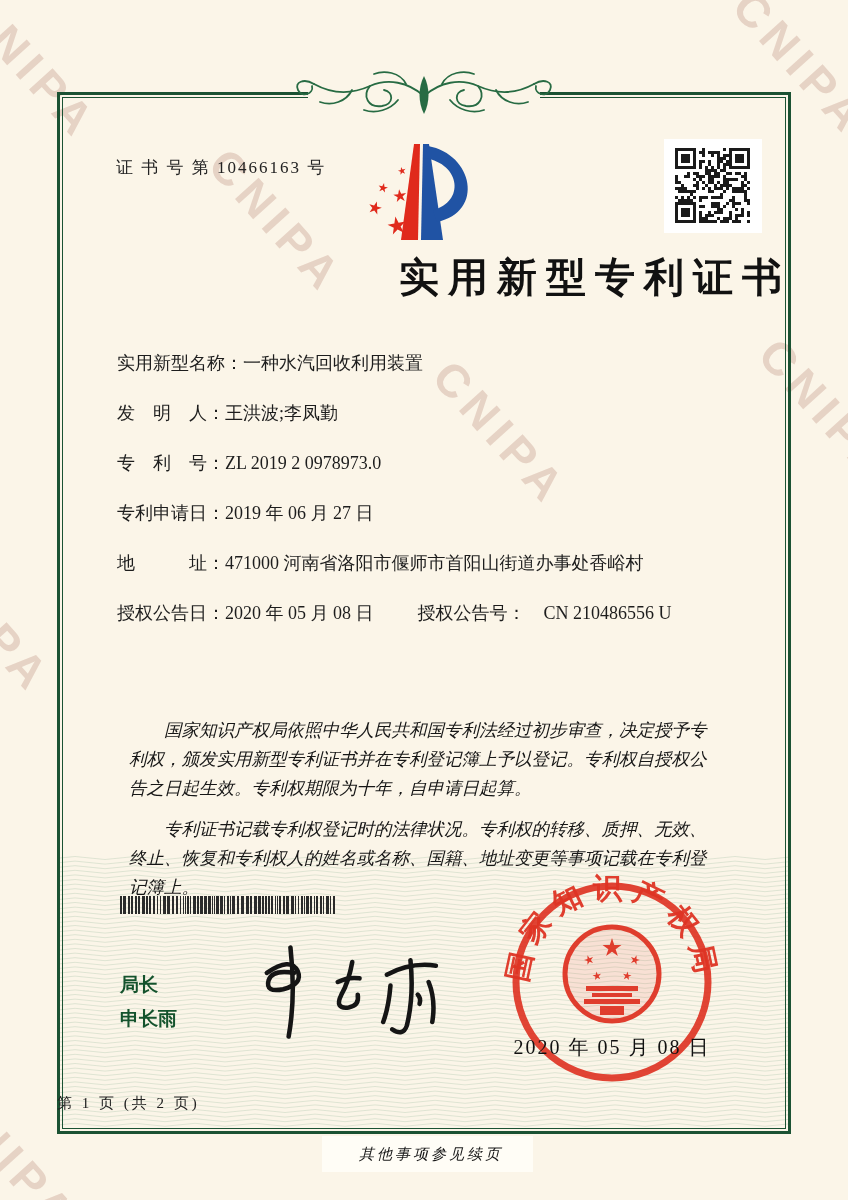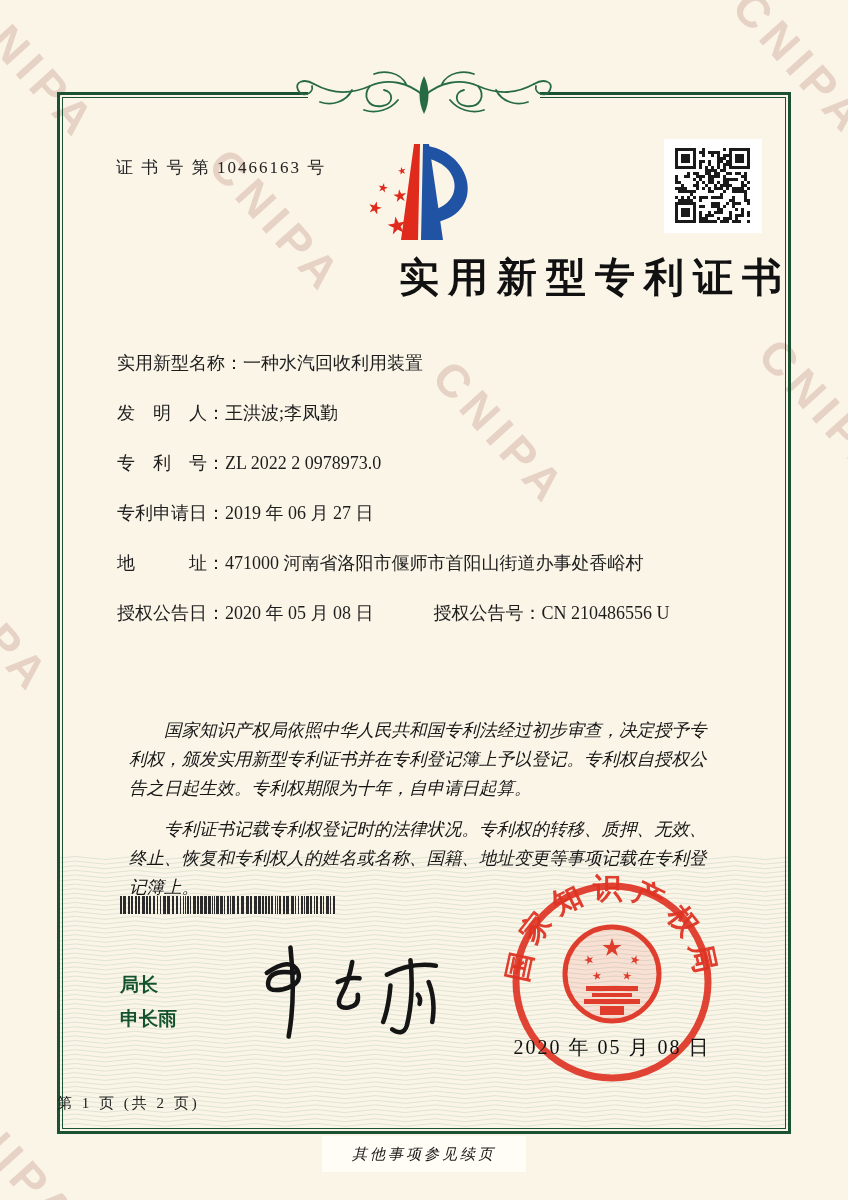--- a/index.html
+++ b/index.html
@@ -36,21 +36,21 @@
   .qr-patch svg { position:absolute; left:11px; top:9px; }
   .title {
     position:absolute; left:57px; top:250px; width:734px; z-index:3;
     text-align:right; font-size:40px; font-weight:bold;
     letter-spacing:9px; color:#111;
   }
   
   .fields { position:absolute; left:117px; top:354px; width:620px; z-index:3; }
   .row { display:flex; margin-bottom:31px; font-size:18px; line-height:19px; white-space:pre; }
   .row .lab { flex:none; }
-  .grant-extra { margin-left:60px; display:flex; }
+  .grant-extra { margin-left:44px; display:flex;gap:18px; }
   
   .paras {
     position:absolute; left:117px; top:704px; width:616px; z-index:3;
     font-size:17.5px; line-height:29px; font-style:italic; color:#161616;
   }
   .paras p { margin:12px; text-indent:2em; }
   
   .waves { position:absolute; left:60px; top:852px; z-index:0; }
   .barcode { position:absolute; left:120px; top:896px; z-index:3; }
   .ornament { position:absolute; left:282px; top:62px; z-index:3; }
@@ -67,21 +67,21 @@
     text-align:center; font-size:20px; letter-spacing:2px; color:#111;
   }
   
   .page-info {
     position:absolute; left:57px; top:1094px; width:826px; z-index:3;
     text-align:left; font-size:15px; letter-spacing:3px; color:#222;
   }
   .note {
     position:absolute; left:322px; top:1136px; width:204px; height:36px; z-index:3;
     background:#fffdf6; text-align:center; line-height:36px;
-    font-size:15px; letter-spacing:3px; font-style:italic; color:#161616;
+    font-size:15px; letter-spacing:3px; font-style:italic; color:#161616;padding-left:7px;
   }
 </style>
 </head>
 <body>
 
 <svg width="0" height="0" style="position:absolute">
   <defs>
     <symbol id="star5" viewBox="-1.1 -1.1 2.2 2.2">
       <polygon points="0,-1 0.2245,-0.309 0.951,-0.309 0.3633,0.118 0.5878,0.809 0,0.382 -0.5878,0.809 -0.3633,0.118 -0.951,-0.309 -0.2245,-0.309"></polygon>
     </symbol>
@@ -510,21 +510,21 @@
     <div class="row">
       <span class="lab">实用新型名称：</span>
       <span class="val">一种水汽回收利用装置</span>
     </div>
     <div class="row">
       <span class="lab">发　明　人：</span>
       <span class="val">王洪波;李凤勤</span>
     </div>
     <div class="row">
       <span class="lab">专　利　号：</span>
-      <span class="val">ZL 2022 2 0978973.0</span>
+      <span class="val">ZL 2019 2 0978973.0</span>
     </div>
     <div class="row">
       <span class="lab">专利申请日：</span>
       <span class="val">2019 年 06 月 27 日</span>
     </div>
     <div class="row">
       <span class="lab">地　　　址：</span>
       <span class="val">471000 河南省洛阳市偃师市首阳山街道办事处香峪村</span>
     </div>
     <div class="row">

